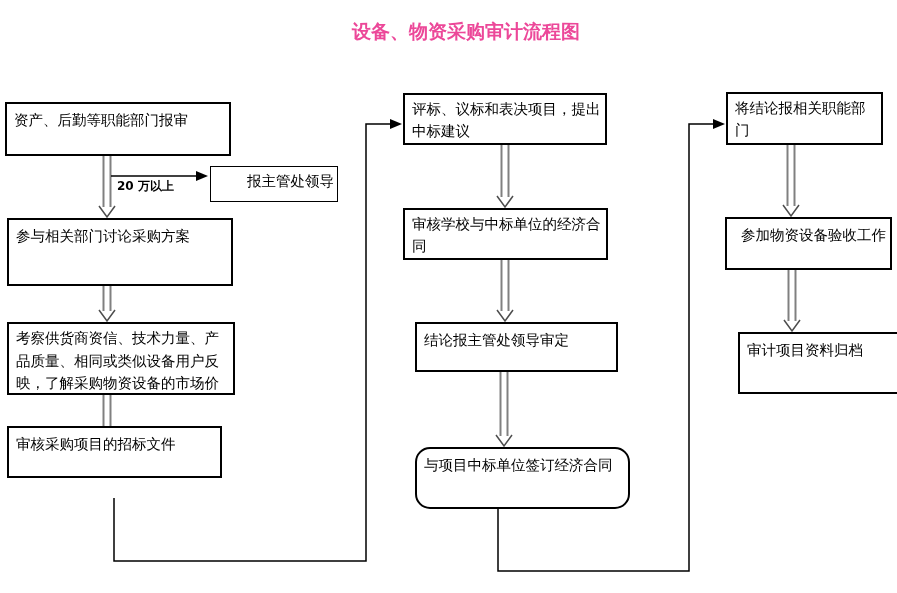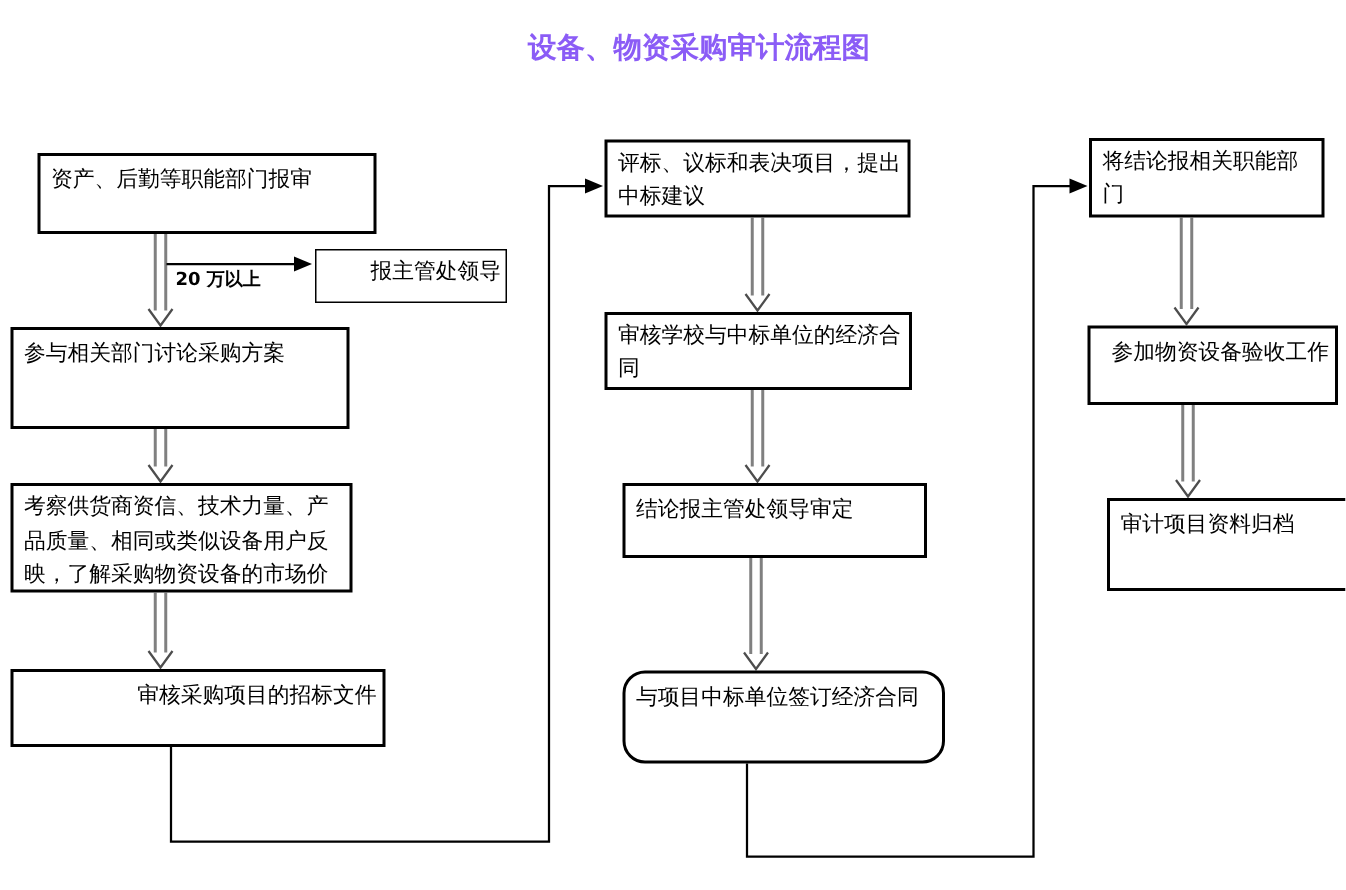--- a/index.html
+++ b/index.html
@@ -3,21 +3,21 @@
 <meta charset="utf-8">
 <style>
   html,body { margin:0; padding:0; background:#ffffff; }
   .canvas {
     position:relative; width:897px; height:593px; background:#ffffff;
     font-family:"DejaVu Sans","Liberation Sans",sans-serif; color:#000;
     overflow:hidden;
   }
   .title {
     position:absolute; left:352px; top:19px; margin:0;
-    font-size:19px; font-weight:bold; white-space:nowrap; color:#8b5cf6;
+    font-size:19px; font-weight:bold; white-space:nowrap; color:#ec4899;
   }
   .node {
     position:absolute; box-sizing:border-box; background:#ffffff;
     border:2px solid #000; padding:5px 4px 5px 7px;
     font-size:14.5px; line-height:22px; overflow:hidden;
   }
   .node.slim { border-width:1.5px; }
   .branch-label {
     position:absolute; left:117px; top:178px;
     font-size:12px; font-weight:bold; white-space:nowrap;
@@ -84,31 +84,31 @@
     <g>
       <path d="M 114 498 L 114 561 L 366 561 L 366 124 L 391 124" stroke="#000" stroke-width="1.5" fill="none"></path>
       <polygon points="402,124 390,119 390,129" fill="#000"></polygon>
     </g>
     <g>
       <path d="M 498 509 L 498 571 L 689 571 L 689 124 L 714 124" stroke="#000" stroke-width="1.5" fill="none"></path>
       <polygon points="725,124 713,119 713,129" fill="#000"></polygon>
     </g>
   </svg>
 
-  <div class="node" style="left:25px; top:102px; width:226px; height:54px;">资产、后勤等职能部门报审</div>
+  <div class="node" style="left:5px; top:102px; width:226px; height:54px;">资产、后勤等职能部门报审</div>
 
   <div class="branch-label">20 万以上</div>
 
   <div class="node slim" style="left:210px; top:166px; width:128px; height:36px; padding:3px 3px 3px 11px;text-align:right;">报主管处领导</div>
 
   <div class="node" style="left:7px; top:218px; width:226px; height:68px;">参与相关部门讨论采购方案</div>
 
   <div class="node" style="left:7px; top:322px; width:228px; height:73px; line-height:22.5px; padding-top:3px;">考察供货商资信、技术力量、产品质量、相同或类似设备用户反映，了解采购物资设备的市场价格</div>
 
-  <div class="node" style="left:7px; top:446px; width:250px; height:52px;text-align:right;">审核采购项目的招标文件</div>
+  <div class="node" style="left:7px; top:426px; width:215px; height:52px;">审核采购项目的招标文件</div>
 
   <div class="node" style="left:403px; top:93px; width:204px; height:52px; padding-top:3px;">评标、议标和表决项目，提出中标建议</div>
 
   <div class="node" style="left:403px; top:208px; width:205px; height:52px; padding-top:3px;">审核学校与中标单位的经济合同</div>
 
   <div class="node" style="left:415px; top:322px; width:203px; height:50px;">结论报主管处领导审定</div>
 
   <div class="node" style="left:415px; top:447px; width:215px; height:62px;border-radius:15px;">与项目中标单位签订经济合同</div>
 
   <div class="node" style="left:726px; top:92px; width:157px; height:53px; padding-top:3px;">将结论报相关职能部门</div>

